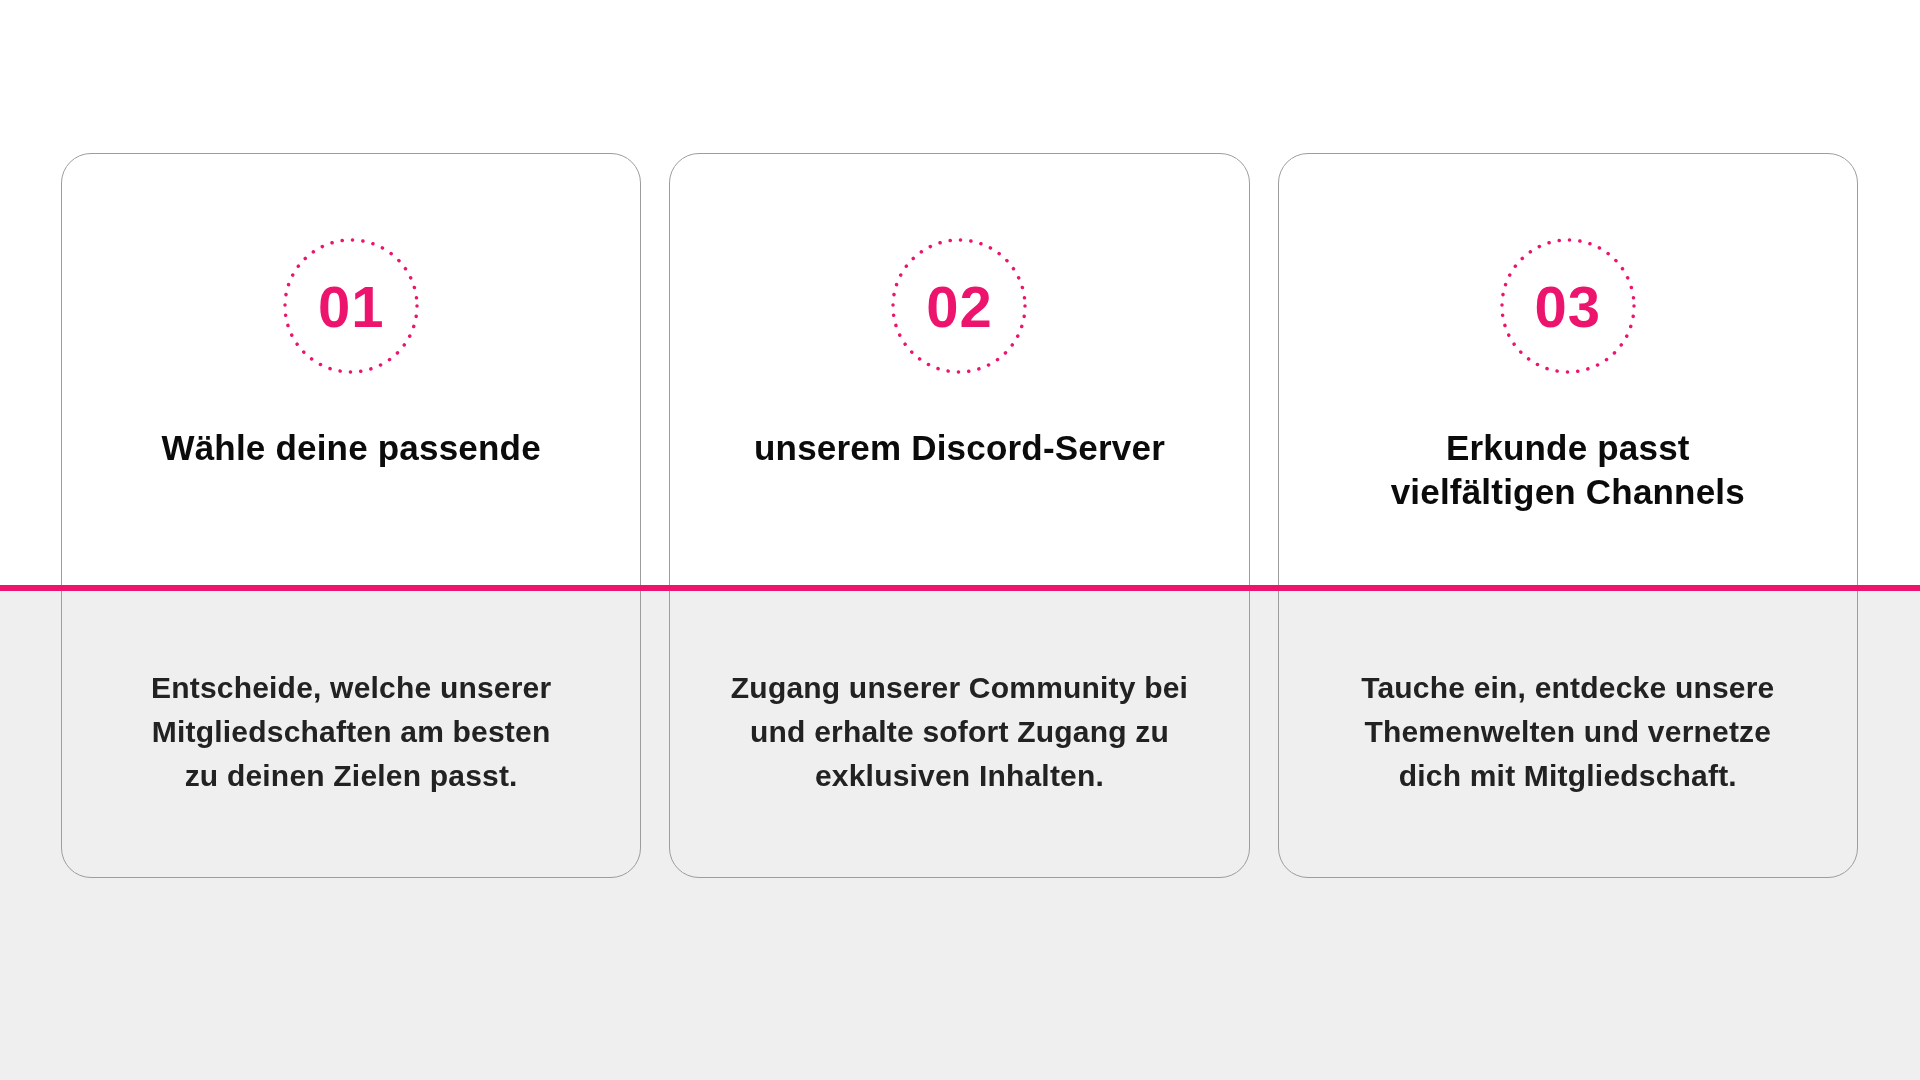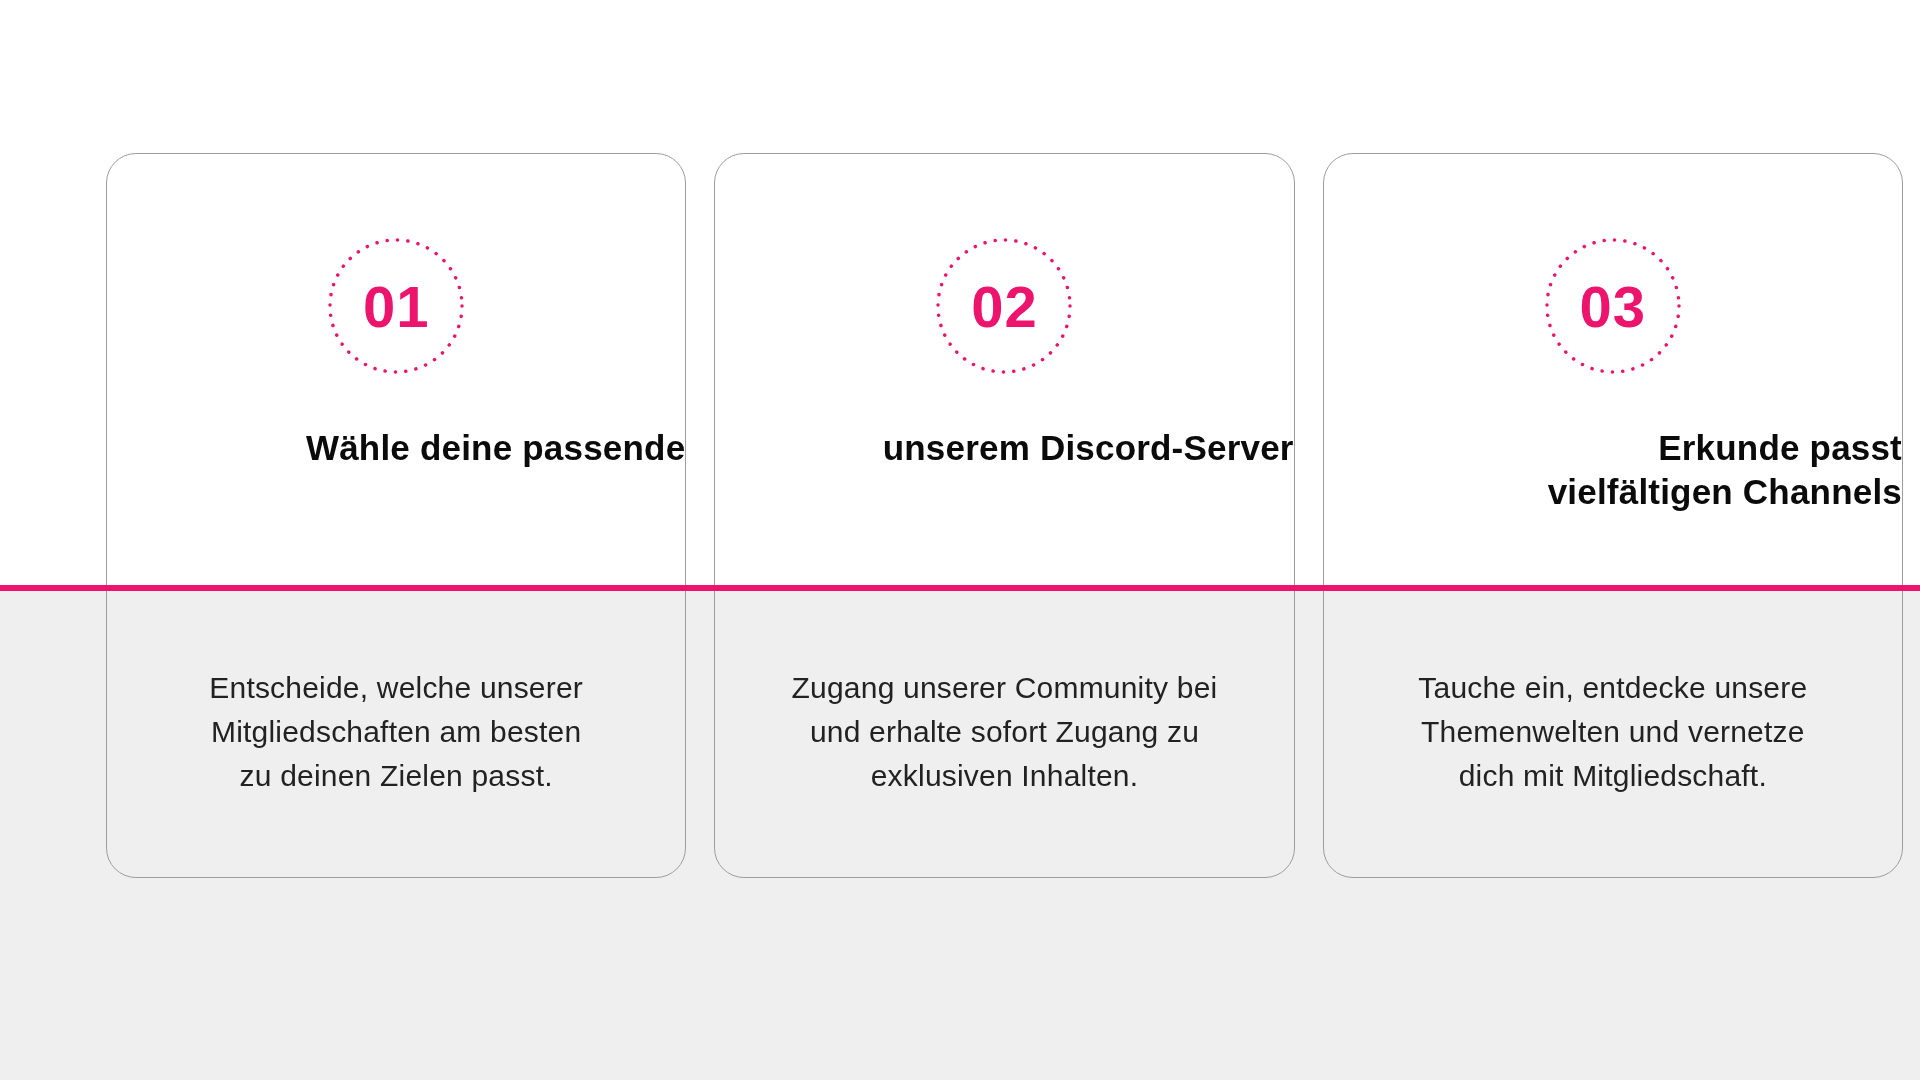--- a/index.html
+++ b/index.html
@@ -30,21 +30,20 @@
   .divider {
     position: absolute; left: 0; top: 585px; width: 1920px; height: 6px;
     background: var(--accent);
     z-index: 10;
   }
 
   .cards {
     position: absolute; left: 61px; top: 153px; width: 1797px;
     display: flex; gap: 28px;
     z-index: 2;
-    margin-left: 45px;
   }
   .card {
     position: relative;
     flex: 1 1 0;
     height: 725px;
     border: 1.5px solid var(--card-border);
     border-radius: 30px;
     background: transparent;
   }
 
@@ -64,32 +63,32 @@
   .num {
     position: absolute; inset: 0;
     display: flex; align-items: center; justify-content: center;
     font-size: 58px; font-weight: 800;
     color: var(--accent);
     letter-spacing: 1px;
   }
 
   .title {
     position: absolute; top: 272px; left: 0; width: 100%;
-    text-align: right;
+    text-align: center;
     font-size: 35px; font-weight: 800;
     line-height: 44px;
     color: var(--title-color);
     letter-spacing: 0.2px;
   }
   .title span { display: block; }
 
   .desc {
     position: absolute; top: 512px; left: 0; width: 100%;
     text-align: center;
-    font-size: 30px; font-weight: 400;
+    font-size: 30px; font-weight: 700;
     line-height: 44px;
     color: var(--body-color);
     letter-spacing: 0.2px;
   }
   .desc span { display: block; }
 </style>
 </head>
 <body>
 
 <div class="stage">

